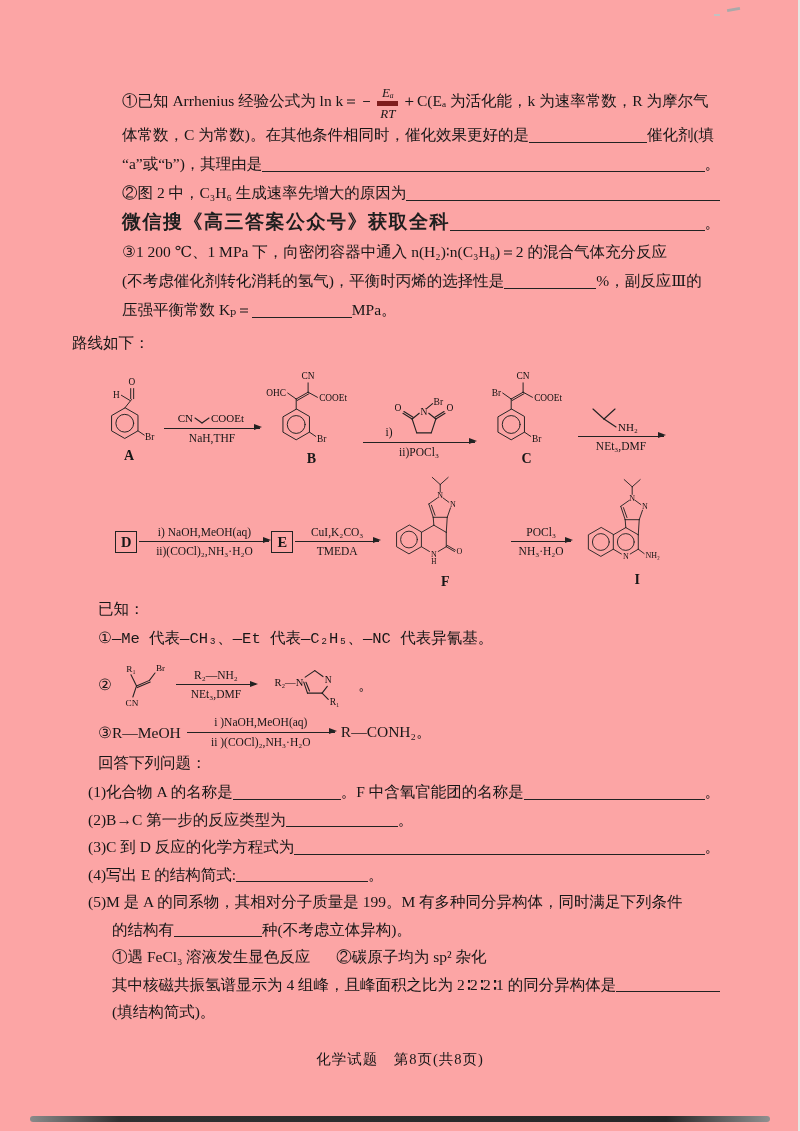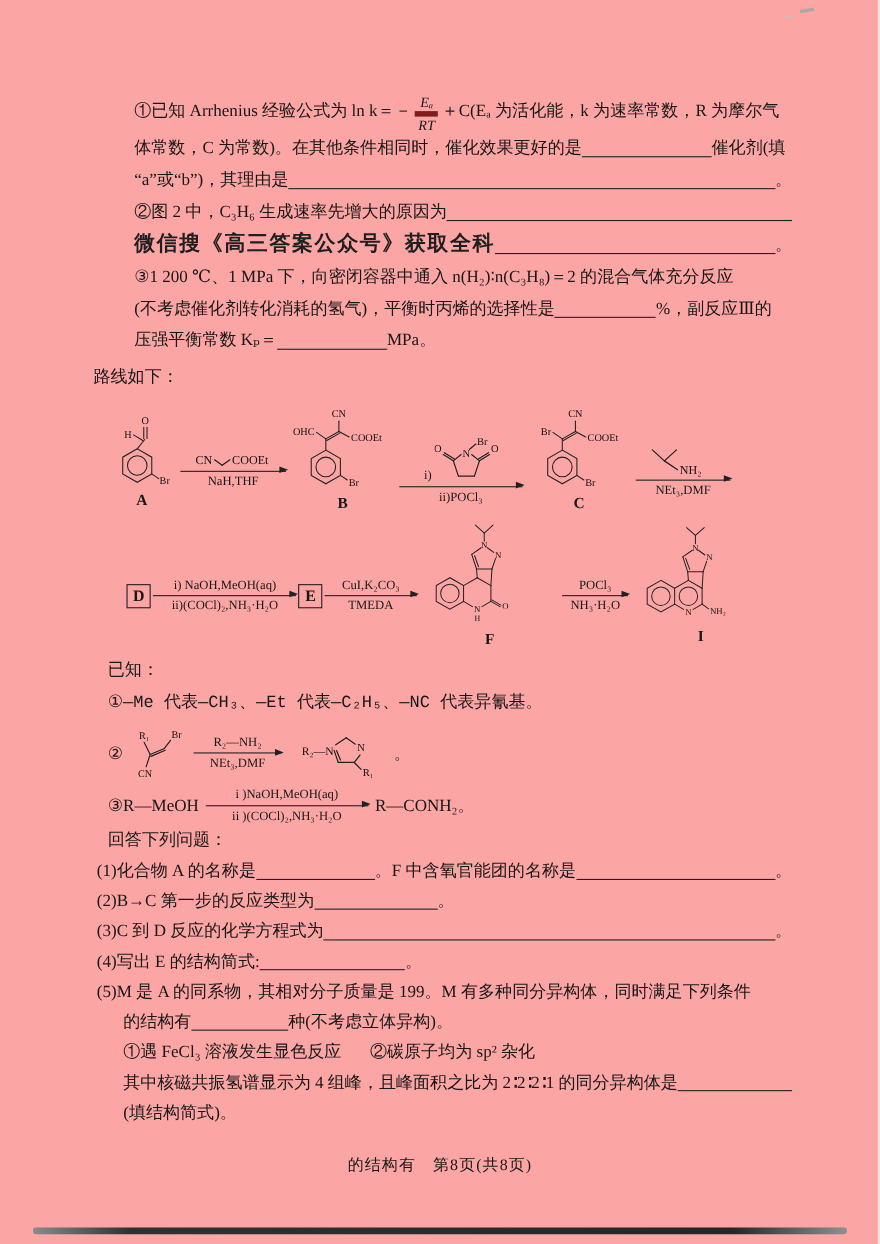--- a/index.html
+++ b/index.html
@@ -5,21 +5,21 @@
   html,body{margin:0;padding:0;background:#ffffff;}
   .page{position:relative;width:800px;height:1131px;background:#fca5a5;font-family:"Liberation Serif","DejaVu Serif",serif;color:#171717;overflow:hidden;}
   .content{position:absolute;top:86px;left:60px;width:660px;font-size:15.5px;}
   .line{display:flex;align-items:baseline;white-space:nowrap;line-height:29px;}
   .bl{display:inline-block;border-bottom:1.2px solid #222;height:2px;align-self:flex-end;margin-bottom:6px;}
   .grow{flex:1 1 auto;}
   .frac{display:inline-flex;flex-direction:column;align-items:center;align-self:center;line-height:1.05;font-size:13px;margin:0 3px;font-style:italic;justify-content:space-between;}
   .frac .num{padding:0 3px 1px;}
   .frac .den{border-top:5px solid #7f1d1d;padding:1px 3px 0;}
   .watermark{font-family:"Liberation Sans","DejaVu Sans",sans-serif;font-weight:bold;font-size:19px;letter-spacing:1.5px;color:#1f1f1f;}
-  .ml62{margin-left:62px;}.ml25{margin-left:25px;}.ml38{margin-left:38px;font-family:Liberation Mono, monospace;}.ml28{margin-left:28px;}.ml52{margin-left:52px;}
+  .ml62{margin-left:62px;}.ml25{margin-left:12px;}.ml38{margin-left:38px;font-family:Liberation Mono, monospace;}.ml28{margin-left:28px;}.ml52{margin-left:52px;}
   .gap{margin-left:26px;}
   .scheme-row{display:flex;align-items:center;}
   .row1{margin-left:36px;margin-top:8px;}
   .row2{margin-left:55px;margin-top:4px;}
   .struct{display:flex;flex-direction:column;align-items:center;}
   .slabel{font-weight:bold;font-size:14px;margin-top:1px;}
   .rxn{display:flex;flex-direction:column;align-items:center;margin:0 2px;}
   .scheme-row .rxn{transform:translateY(11px);}
   .scheme-row .boxl{transform:translateY(11px);}
   .rxn .above{font-size:11.5px;line-height:1.15;margin-bottom:2px;display:flex;align-items:flex-end;white-space:nowrap;}
@@ -395,16 +395,16 @@
           <span class="bl grow"></span>
         </div>
         <div class="line ml52">
           <span>(填结构简式)。</span>
         </div>
       </div>
     </section>
   </div>
 
   <div class="footer">
-    <span>的结构有　第8页(共8页)</span>
+    <span>化学试题　第8页(共8页)</span>
   </div>
   <div class="scan-bar"></div>
 </div>
 
 </body></html>

